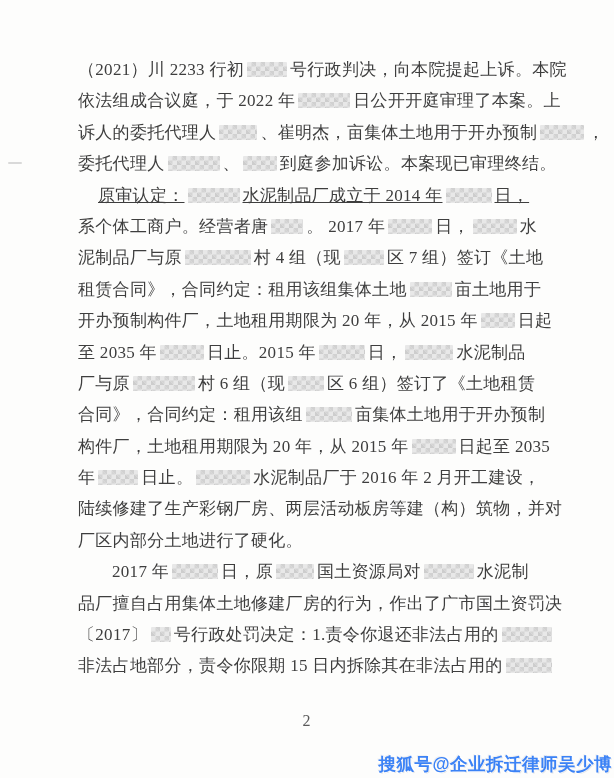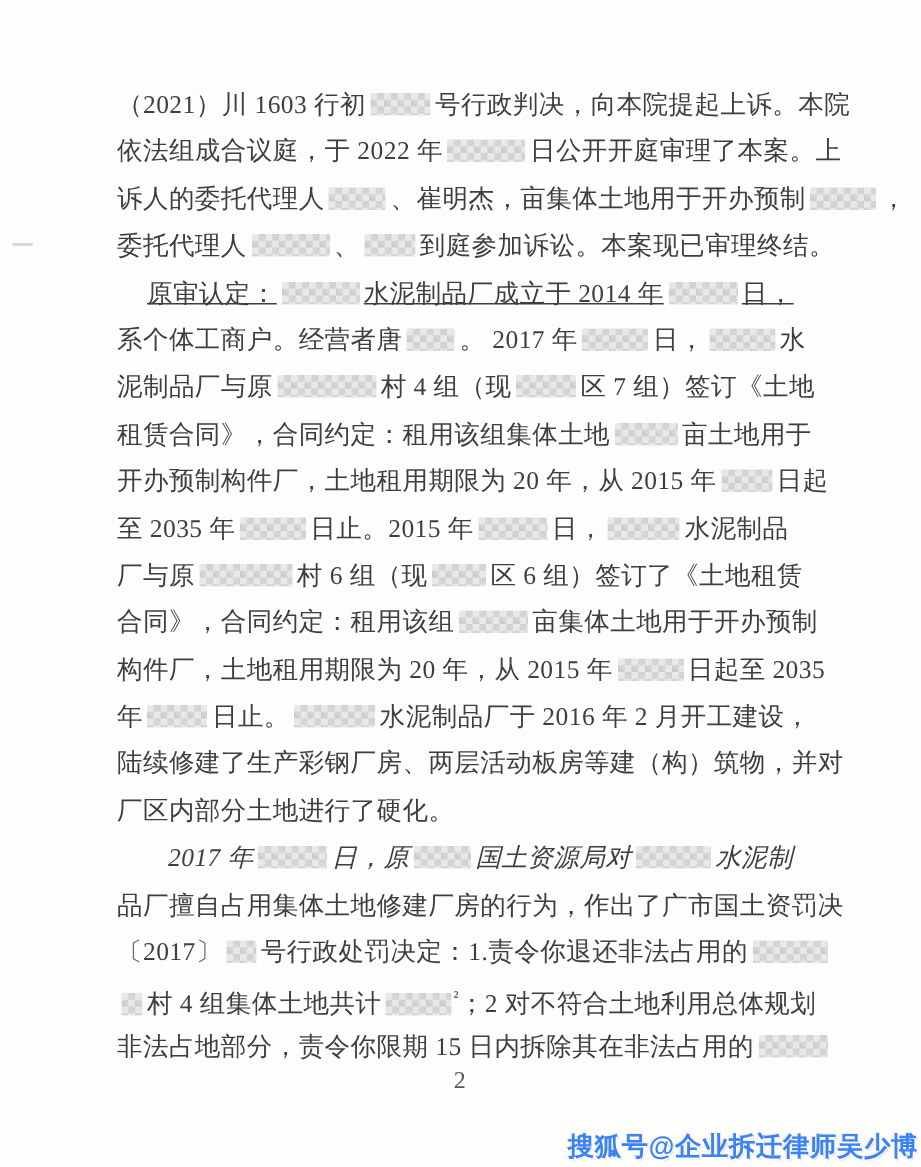--- a/index.html
+++ b/index.html
@@ -85,37 +85,36 @@
     background: #d9d9d9;
     border-radius: 1px;
   }
 </style>
 </head>
 <body>
 
 <div class="page">
   <div class="scan-artifact"></div>
   <div class="textblock">
-      <div class="line"><span class="">（2021）川 1603 行初</span><span class="redact" style="width: 40px;"></span><span class="">号行政判决，向本院提起上诉。本院</span></div>
+      <div class="line"><span class="">（2021）川 2233 行初</span><span class="redact" style="width: 40px;"></span><span class="">号行政判决，向本院提起上诉。本院</span></div>
       <div class="line"><span class="">依法组成合议庭，于 2022 年</span><span class="redact" style="width: 52px;"></span><span class="">日公开开庭审理了本案。上</span></div>
       <div class="line"><span class="">诉人的委托代理人</span><span class="redact" style="width: 38px;"></span><span class="">、崔明杰，亩集体土地用于开办预制</span><span class="redact" style="width: 44px;"></span><span class="">，</span></div>
       <div class="line"><span class="">委托代理人</span><span class="redact" style="width: 52px;"></span><span class="">、</span><span class="redact" style="width: 34px;"></span><span class="">到庭参加诉讼。本案现已审理终结。</span></div>
       <div class="line" style="padding-left: 20px; text-decoration: underline;"><span class="">原审认定：</span><span class="redact" style="width: 52px;"></span><span class="">水泥制品厂成立于 2014 年</span><span class="redact" style="width: 46px;"></span><span class="">日，</span></div>
       <div class="line"><span class="">系个体工商户。经营者唐</span><span class="redact" style="width: 32px;"></span><span class="">。 2017 年</span><span class="redact" style="width: 44px;"></span><span class="">日，</span><span class="redact" style="width: 44px;"></span><span class="">水</span></div>
       <div class="line"><span class="">泥制品厂与原</span><span class="redact" style="width: 66px;"></span><span class="">村 4 组（现</span><span class="redact" style="width: 40px;"></span><span class="">区 7 组）签订《土地</span></div>
       <div class="line"><span class="">租赁合同》，合同约定：租用该组集体土地</span><span class="redact" style="width: 42px;"></span><span class="">亩土地用于</span></div>
       <div class="line"><span class="">开办预制构件厂，土地租用期限为 20 年，从 2015 年</span><span class="redact" style="width: 34px;"></span><span class="">日起</span></div>
       <div class="line"><span class="">至 2035 年</span><span class="redact" style="width: 44px;"></span><span class="">日止。2015 年</span><span class="redact" style="width: 46px;"></span><span class="">日，</span><span class="redact" style="width: 48px;"></span><span class="">水泥制品</span></div>
       <div class="line"><span class="">厂与原</span><span class="redact" style="width: 62px;"></span><span class="">村 6 组（现</span><span class="redact" style="width: 36px;"></span><span class="">区 6 组）签订了《土地租赁</span></div>
       <div class="line"><span class="">合同》，合同约定：租用该组</span><span class="redact" style="width: 46px;"></span><span class="">亩集体土地用于开办预制</span></div>
       <div class="line"><span class="">构件厂，土地租用期限为 20 年，从 2015 年</span><span class="redact" style="width: 44px;"></span><span class="">日起至 2035</span></div>
       <div class="line"><span class="">年</span><span class="redact" style="width: 40px;"></span><span class="">日止。</span><span class="redact" style="width: 54px;"></span><span class="">水泥制品厂于 2016 年 2 月开工建设，</span></div>
       <div class="line"><span class="">陆续修建了生产彩钢厂房、两层活动板房等建（构）筑物，并对</span></div>
       <div class="line"><span class="">厂区内部分土地进行了硬化。</span></div>
-      <div class="line" style="padding-left: 34px; font-style: italic;"><span class="">2017 年</span><span class="redact" style="width: 46px;"></span><span class="">日，原</span><span class="redact" style="width: 38px;"></span><span class="">国土资源局对</span><span class="redact" style="width: 50px;"></span><span class="">水泥制</span></div>
+      <div class="line" style="padding-left: 34px;"><span class="">2017 年</span><span class="redact" style="width: 46px;"></span><span class="">日，原</span><span class="redact" style="width: 38px;"></span><span class="">国土资源局对</span><span class="redact" style="width: 50px;"></span><span class="">水泥制</span></div>
       <div class="line"><span class="">品厂擅自占用集体土地修建厂房的行为，作出了广市国土资罚决</span></div>
       <div class="line"><span class="">〔2017〕</span><span class="redact" style="width: 20px;"></span><span class="">号行政处罚决定：1.责令你退还非法占用的</span><span class="redact" style="width: 50px;"></span></div>
-      <div class="line"><span class="redact" style="width: 14px;"></span><span class="">村 4 组集体土地共计</span><span class="redact" style="width: 44px;"></span><span class="sup">²</span><span class="">；2 对不符合土地利用总体规划</span></div>
       <div class="line"><span class="">非法占地部分，责令你限期 15 日内拆除其在非法占用的</span><span class="redact" style="width: 46px;"></span></div>
     </div>
   <div class="page-number">2</div>
   <div class="watermark">搜狐号@企业拆迁律师吴少博</div>
 </div>
 
 </body></html>

